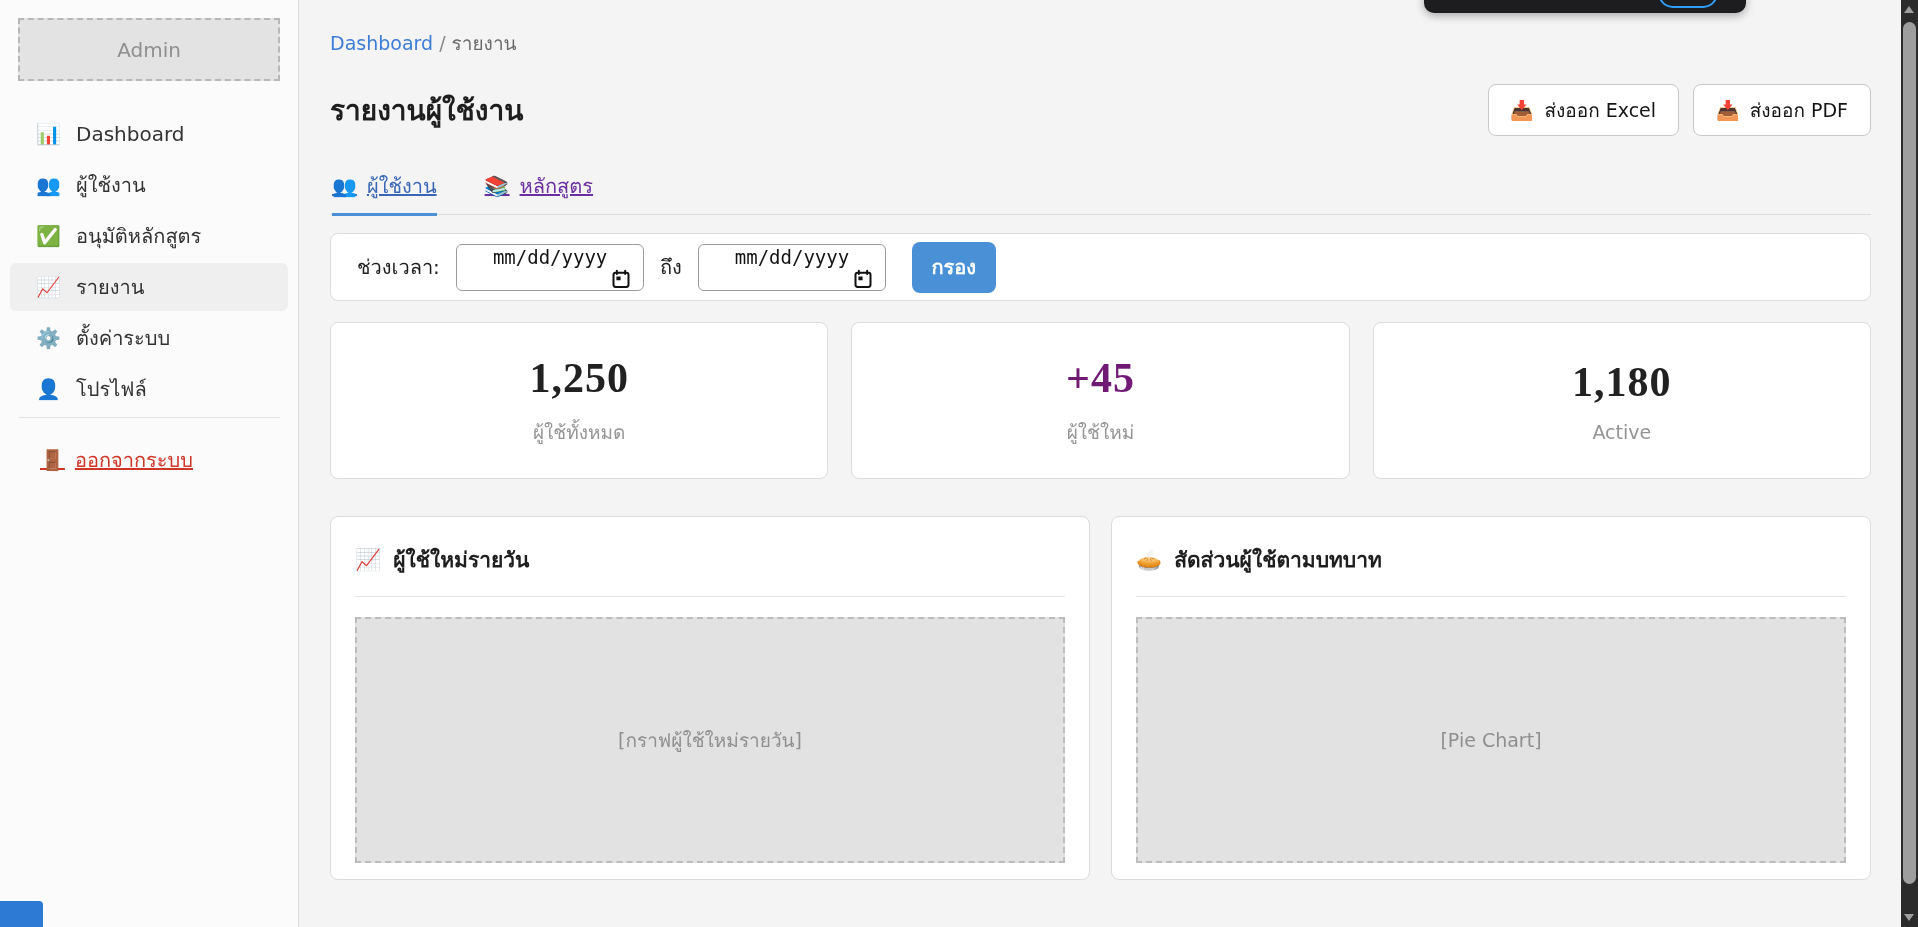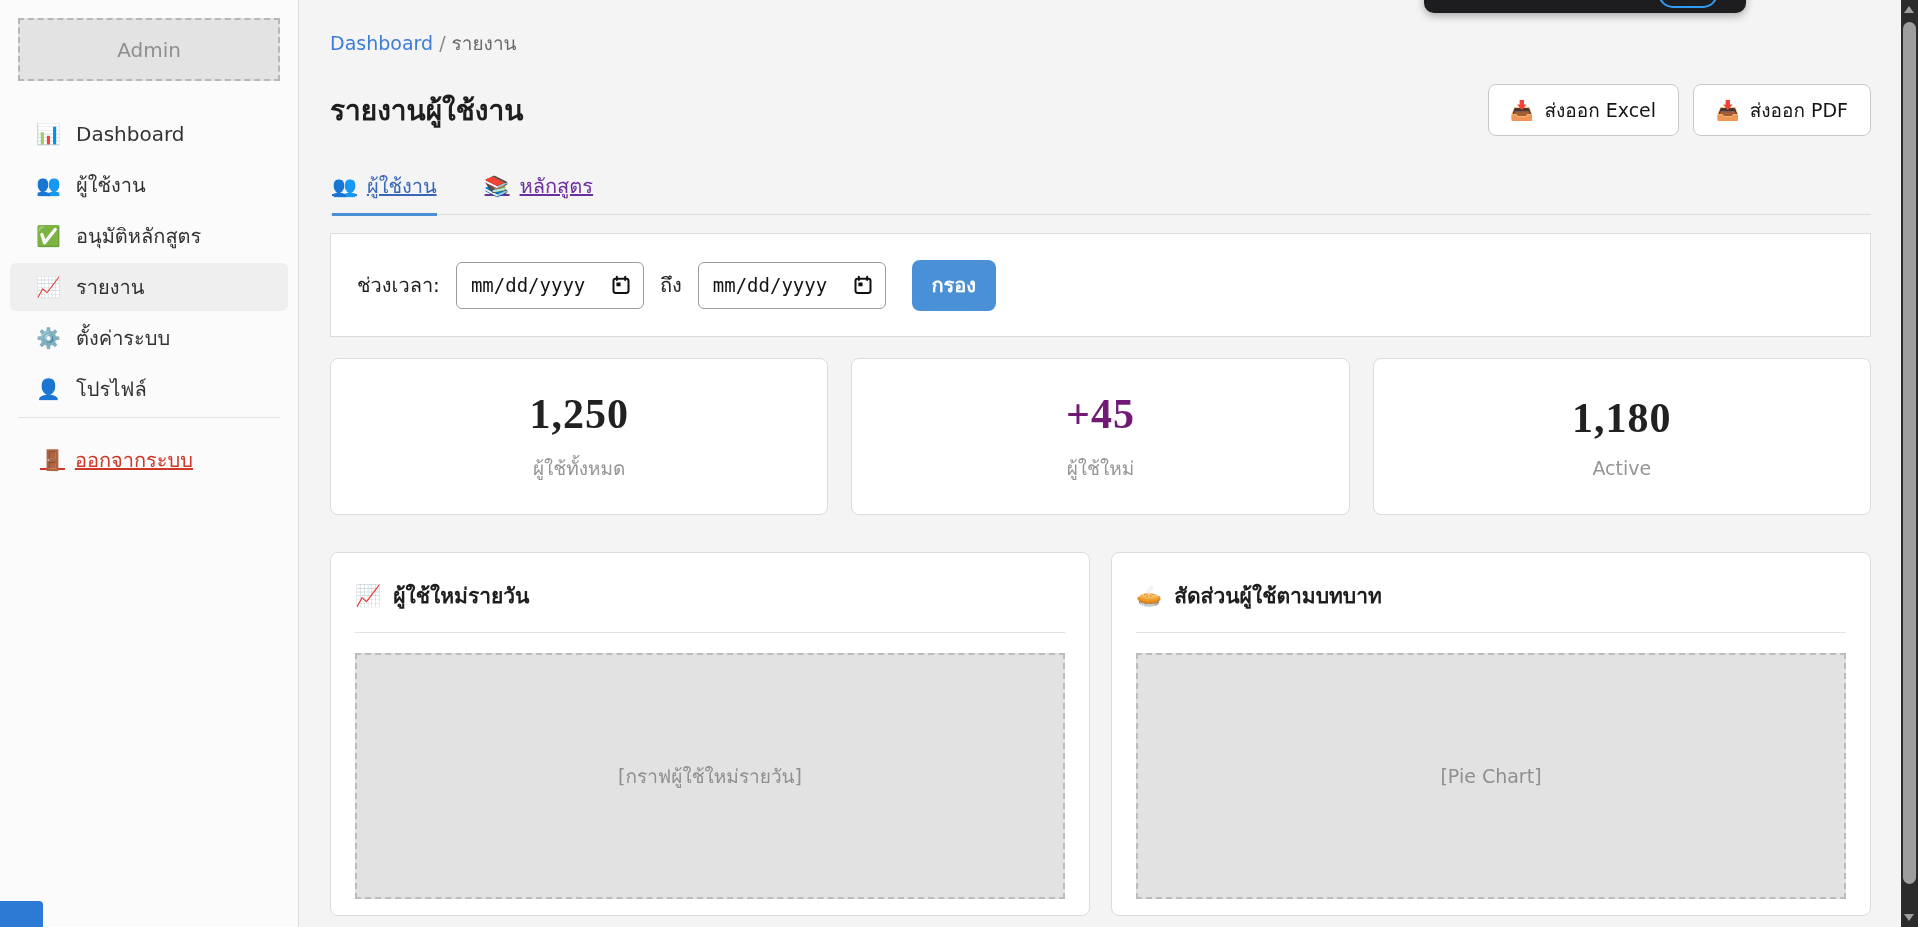--- a/index.html
+++ b/index.html
@@ -46,25 +46,25 @@
                 font-size:19px; color:#141414; cursor:pointer;
                 font-family:"DejaVu Sans","Liberation Sans",sans-serif; }
 
   .tabs { margin-top:34px; border-bottom:1px solid #dcdcdc; display:flex; gap:48px; padding-left:2px; }
   .tab { display:inline-flex; align-items:center; gap:10px; padding-bottom:11px; font-size:20px;
          text-decoration:underline; cursor:pointer; border-bottom:3px solid transparent; margin-bottom:-2px; }
   .tab.active { color:#3a67b5; border-bottom-color:#4a90d6; }
   .tab.visited { color:#6b2fa0; }
   .tab .nav-icon { width:auto; }
 
-  .filter-card { margin-top:18px; background:#fff; border:1px solid #dcdcdc; border-radius:0;
-                 height:104px; display:flex; align-items:center; padding:0 26px; }
+  .filter-card { margin-top:18px; background:#fff; border:1px solid #dcdcdc; border-radius:8px;
+                 height:68px; display:flex; align-items:center; padding:0 26px; }
   .filter-label { font-size:20px; color:#1e1e1e; margin-right:16px; }
   .date-field { width:188px; height:47px; border:1px solid #9b9b9b; border-radius:6px;
-                display:flex; align-items:center; padding:0 12px; background:#fff; }
+                display:flex; align-items:center; padding:0 12px; background:#fff;flex-direction:column; }
   .date-field input { border:none; outline:none; width:118px;
                       font-family:"DejaVu Sans Mono","Liberation Mono",monospace;
                       font-size:19px; color:#141414; background:transparent; }
   .date-field input::placeholder { color:#141414; opacity:1; }
   .cal-icon { margin-left:auto; display:flex; cursor:pointer; }
   .to-label { font-size:20px; margin:0 16px; }
   .filter-btn { width:84px; height:51px; background:#4a90d6; color:#fff; border:none; border-radius:8px;
                 font-size:20px; font-weight:bold; margin-left:26px; cursor:pointer;
                 font-family:"DejaVu Sans","Liberation Sans",sans-serif; }
 

